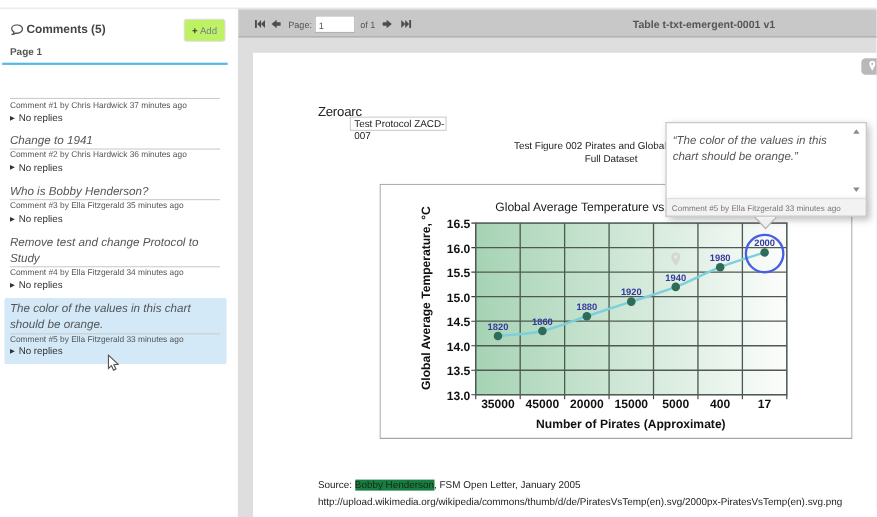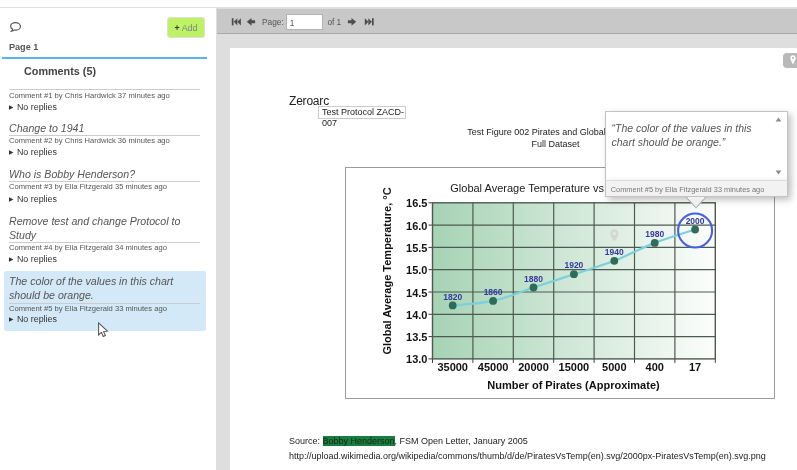--- a/index.html
+++ b/index.html
@@ -30,20 +30,21 @@
       <path d="M16.8,4.8 L21.5,0.9 L21.5,3.3 L25.1,3.3 L25.1,6.3 L21.5,6.3 L21.5,8.7 Z"></path>
       <path d="M126.2,4.8 L121.5,0.9 L121.5,3.3 L117.9,3.3 L117.9,6.3 L121.5,6.3 L121.5,8.7 Z"></path>
       <path d="M134.8,1.2 L138.4,4.8 L134.8,8.4 Z"></path>
         <path d="M138.3,1.2 L141.9,4.8 L138.3,8.4 Z"></path>
       <rect x="142" y="1.2" width="1.7" height="7.2"></rect>
     </g>
   </svg>
   <div class="abs" style="left:262px;top:18.1px;font-size:8.3px;color:#555;line-height:1;">Page:</div>
   <div class="abs" style="left:286px;top:13.8px;width:37px;height:16.5px;background:#fff;border:1px solid #b2b2b2;font-size:8.3px;color:#555;line-height:1;padding:4.3px 0 0 2.8px;">1</div>
   <div class="abs" style="left:327.4px;top:18.1px;font-size:8.3px;color:#555;line-height:1;">of 1</div>
+  <div class="abs" style="left:540px;top:17.7px;width:200px;text-align:center;font-size:9.6px;font-weight:bold;color:#555;line-height:1;">Table t-txt-emergent-0001 v1</div>
 
   <div class="abs" style="left:230px;top:48px;width:567px;height:422px;background:#fff;"></div>
 
   <div class="abs" style="left:783px;top:52.5px;width:21px;height:15px;background:#b9b9b9;border-radius:4px 0 0 4px;"></div>
   <svg class="abs" style="left:788.5px;top:55px;" width="8" height="10" viewBox="0 0 8 10">
     <path d="M4,0.3 C2.5,0.3 1.3,1.5 1.3,3 C1.3,4.9 4,9.4 4,9.4 C4,9.4 6.7,4.9 6.7,3 C6.7,1.5 5.5,0.3 4,0.3 Z M4,4 C3.4,4 3,3.6 3,3 C3,2.4 3.4,2 4,2 C4.6,2 5,2.4 5,3 C5,3.6 4.6,4 4,4 Z" fill="#fff"></path>
   </svg>
 
   <div class="abs" style="left:289px;top:95px;font-size:12px;color:#222;line-height:1;letter-spacing:-0.2px;">Zeroarc</div>
   <div class="abs" style="left:318px;top:105.5px;width:88px;height:13.2px;border:1px solid #ccc;font-size:9px;color:#222;line-height:11px;padding:0.9px 0 0 3px;">Test Protocol ZACD-007</div>
@@ -152,21 +153,21 @@
   <svg class="abs" style="left:686px;top:196.5px;" width="20" height="12" viewBox="0 0 20 12">
     <path d="M0.3,0.5 L19.7,0.5 L10,10.8 Z" fill="#efefef" stroke="#b0b0b0" stroke-width="1.1"></path>
     <rect x="1.5" y="0" width="17" height="1.6" fill="#f2f2f2"></rect>
   </svg>
 
   <div class="abs" style="left:0;top:8px;width:216px;height:462px;background:#fff;"></div>
 
   <svg class="abs" style="left:9.5px;top:22px;" width="12" height="12" viewBox="0 0 12 12">
     <path d="M5.5,0.6 C2.8,0.6 0.6,2.2 0.6,4.2 C0.6,5.4 1.4,6.5 2.7,7.2 C2.6,7.9 2.2,8.6 1.5,9.2 C2.7,9.1 3.7,8.7 4.4,8.1 C4.8,8.2 5.1,8.2 5.5,8.2 C8.2,8.2 10.4,6.5 10.4,4.4 C10.4,2.3 8.2,0.6 5.5,0.6 Z" fill="none" stroke="#555" stroke-width="1.2"></path>
   </svg>
-  <div class="abs" style="left:24px;top:21.5px;font-size:10.8px;font-weight:bold;color:#444;line-height:1;margin-top:44px;">Comments (5)</div>
+  <div class="abs" style="left:24px;top:21.5px;font-size:10.8px;font-weight:bold;color:#444;line-height:1;">Comments (5)</div>
   <div class="abs" style="left:167px;top:17px;width:38px;height:21px;border:1px solid #ddd;border-radius:3px;background:#bef264;font-size:8.8px;color:#738291;text-align:center;line-height:1;padding-top:6px;"><span style="color:#333;font-weight:bold;">+</span> Add</div>
 
   <div class="abs" style="left:9px;top:42.6px;font-size:9.1px;font-weight:bold;color:#555;line-height:1;">Page 1</div>
   <div class="abs" style="left:2px;top:57px;width:205px;height:2.2px;background:#55b7e7;"></div>
 
   <div class="sep" style="top:89.3px;"></div>
   <div class="meta" style="top:91.5px;">Comment #1 by Chris Hardwick 37 minutes ago</div>
   <div class="nr" style="top:102.8px;"><b>▶</b> No replies</div>
 
   <div class="ttl" style="top:120.8px;">Change to 1941</div>

